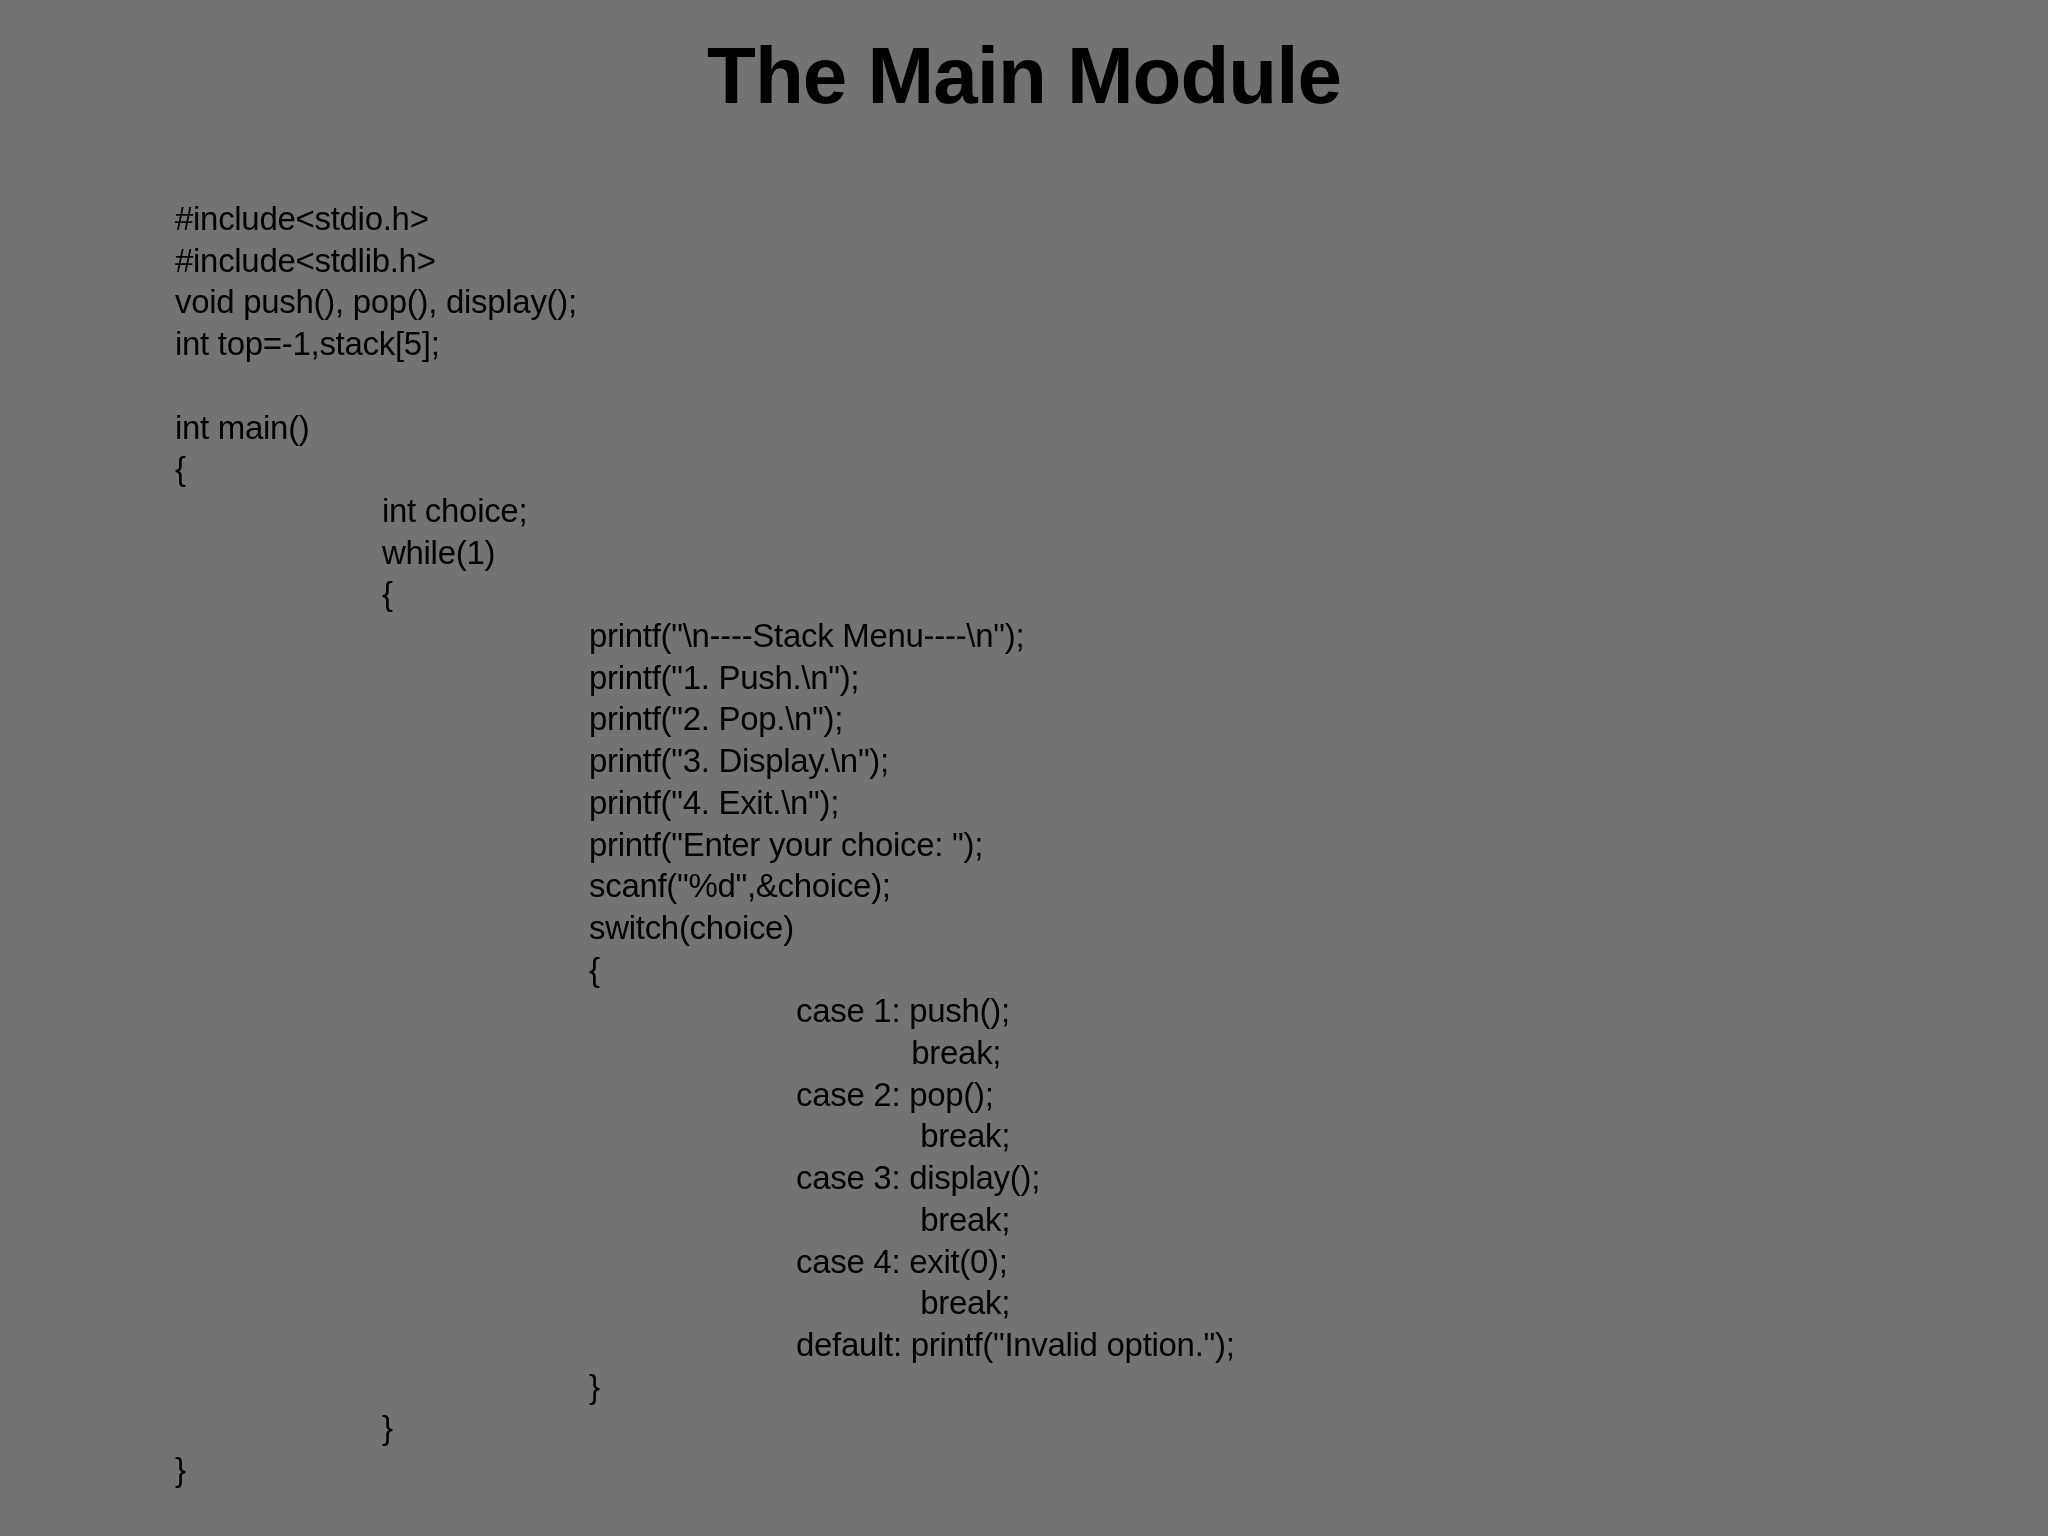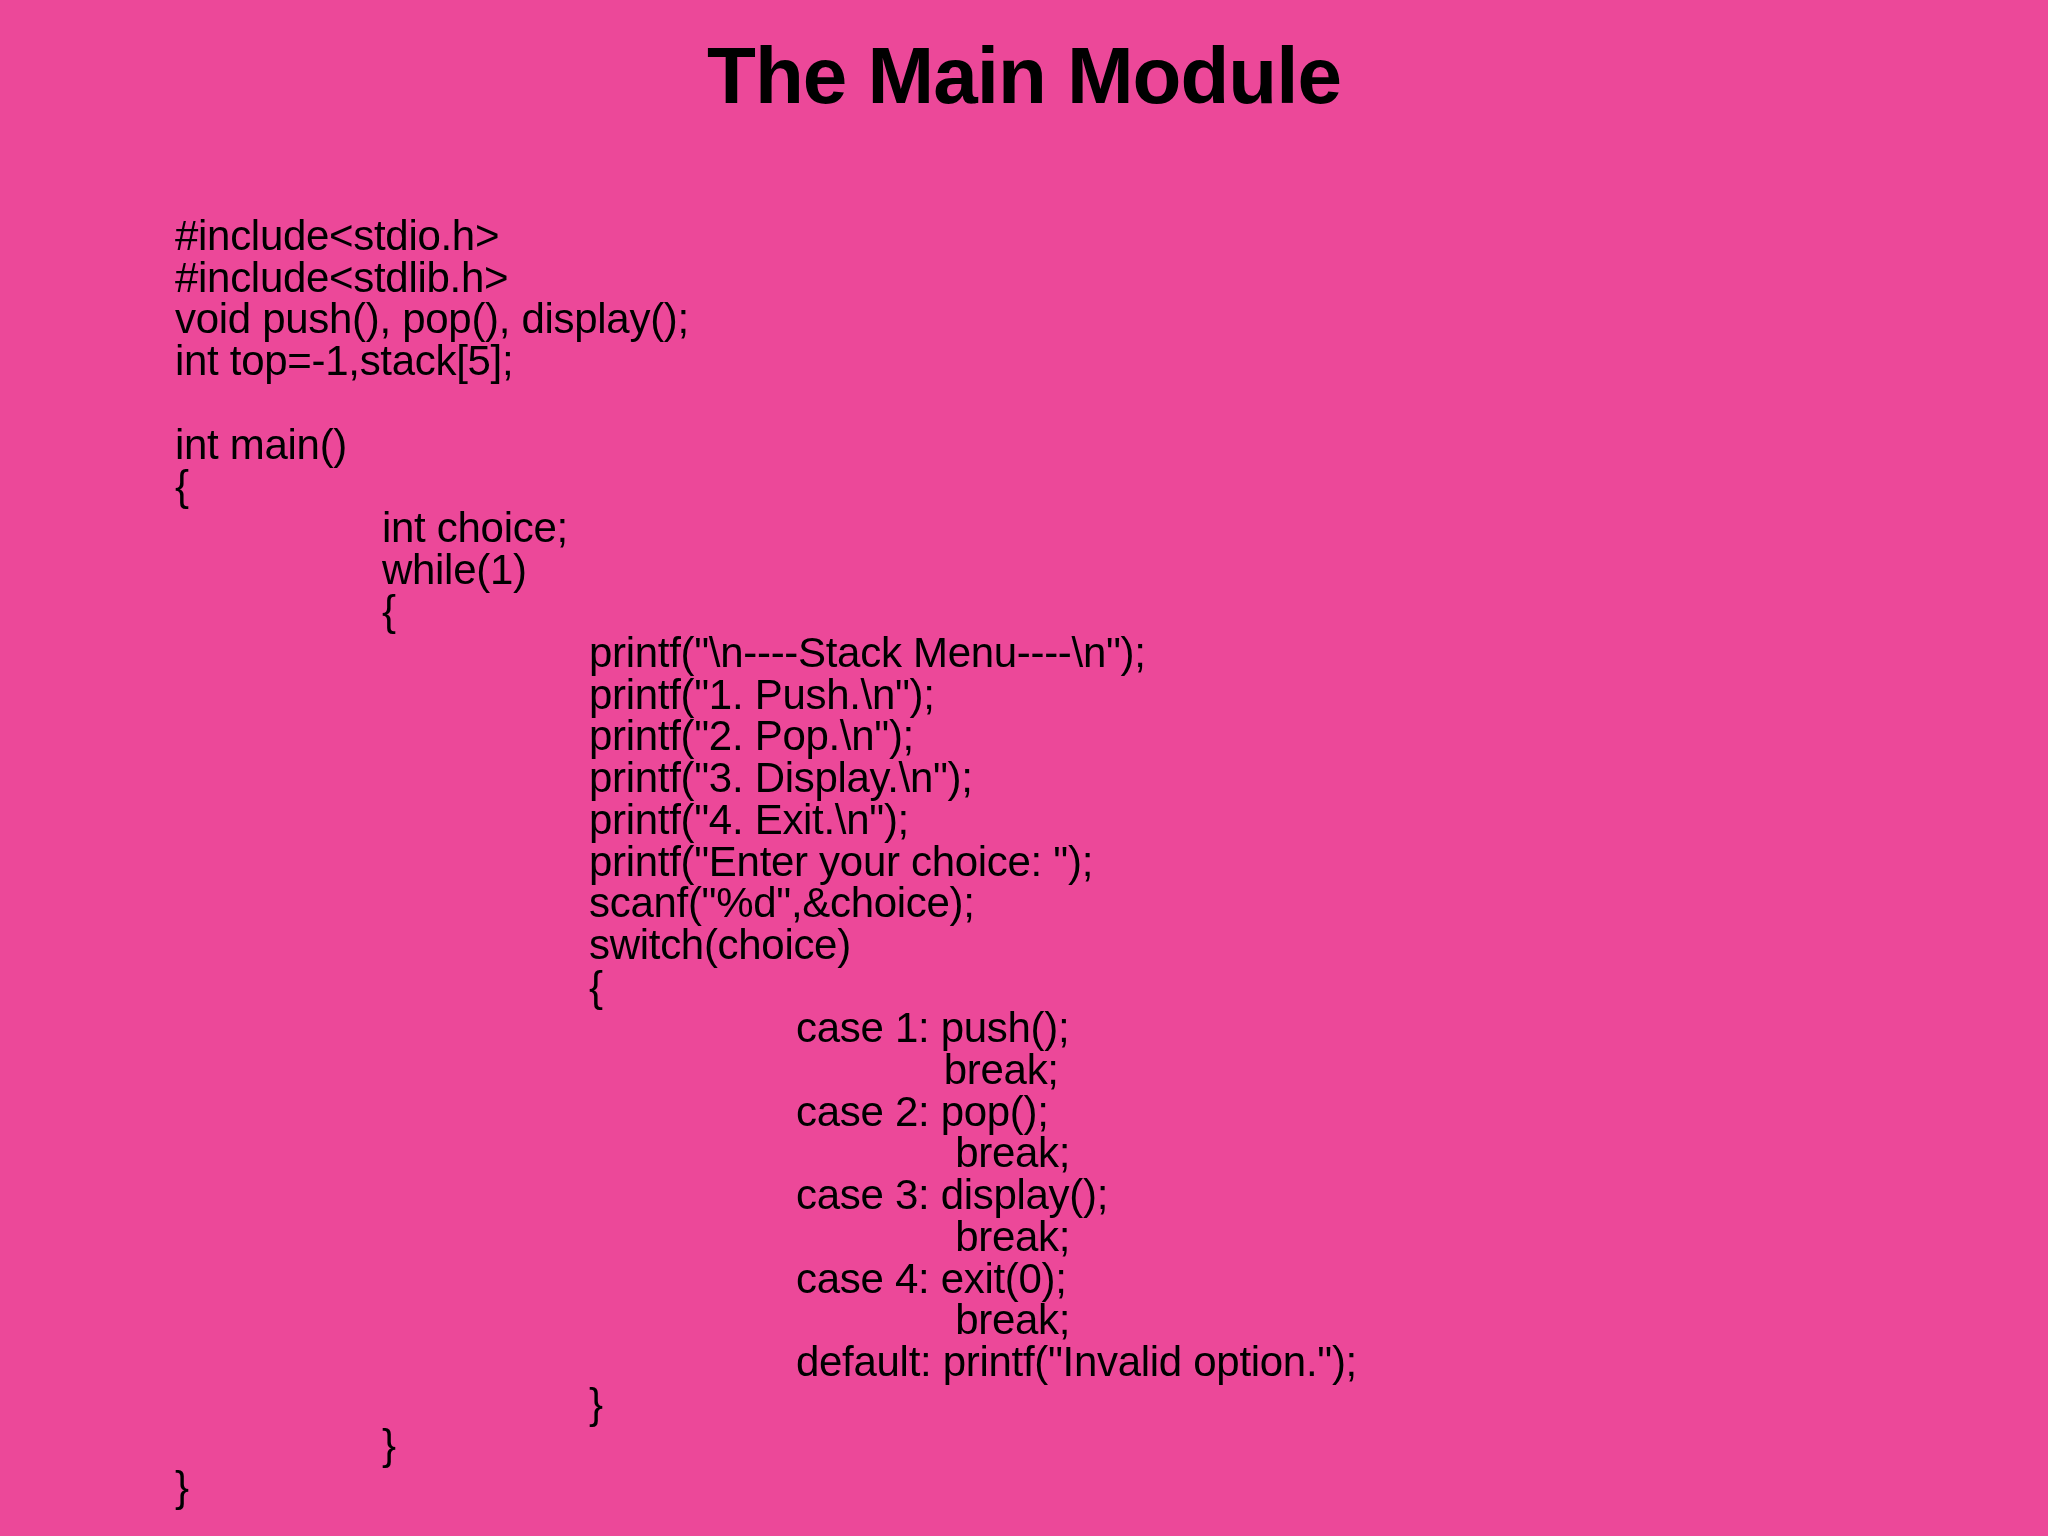--- a/index.html
+++ b/index.html
@@ -4,39 +4,39 @@
 <style>
   html, body {
     margin: 0;
     padding: 0;
     background: #ffffff;
   }
   .slide {
     position: relative;
     width: 2048px;
     height: 1536px;
-    background: #ec4899;
+    background: #737373;
     overflow: hidden;
     font-family: "Liberation Sans", sans-serif;
   }
   .title {
     margin: 0;
     padding-top: 30px;
     text-align: center;
     font-size: 80px;
     font-weight: bold;
     color: #000000;
     letter-spacing: -1px;
     font-family: "Liberation Sans", sans-serif;
   }
   .code {
     position: absolute;
     left: 175px;
-    top: 215px;
-    font-size: 42px;
+    top: 198px;
+    font-size: 33px;
     line-height: 41.7px;
     letter-spacing: -0.3px;
     color: #000000;
     white-space: pre;
     font-family: "Liberation Sans", sans-serif;
   }
   .code-line {
     min-height: 41.7px;
     white-space: pre;
   }

